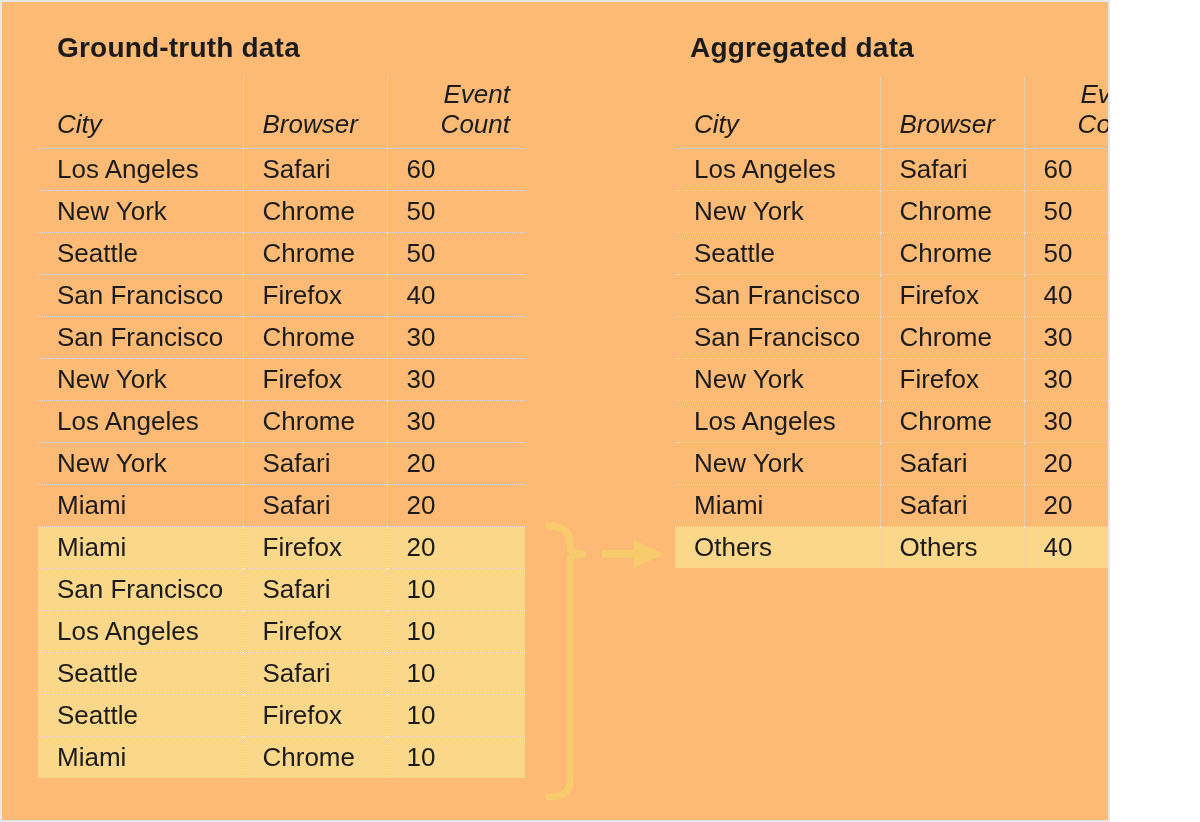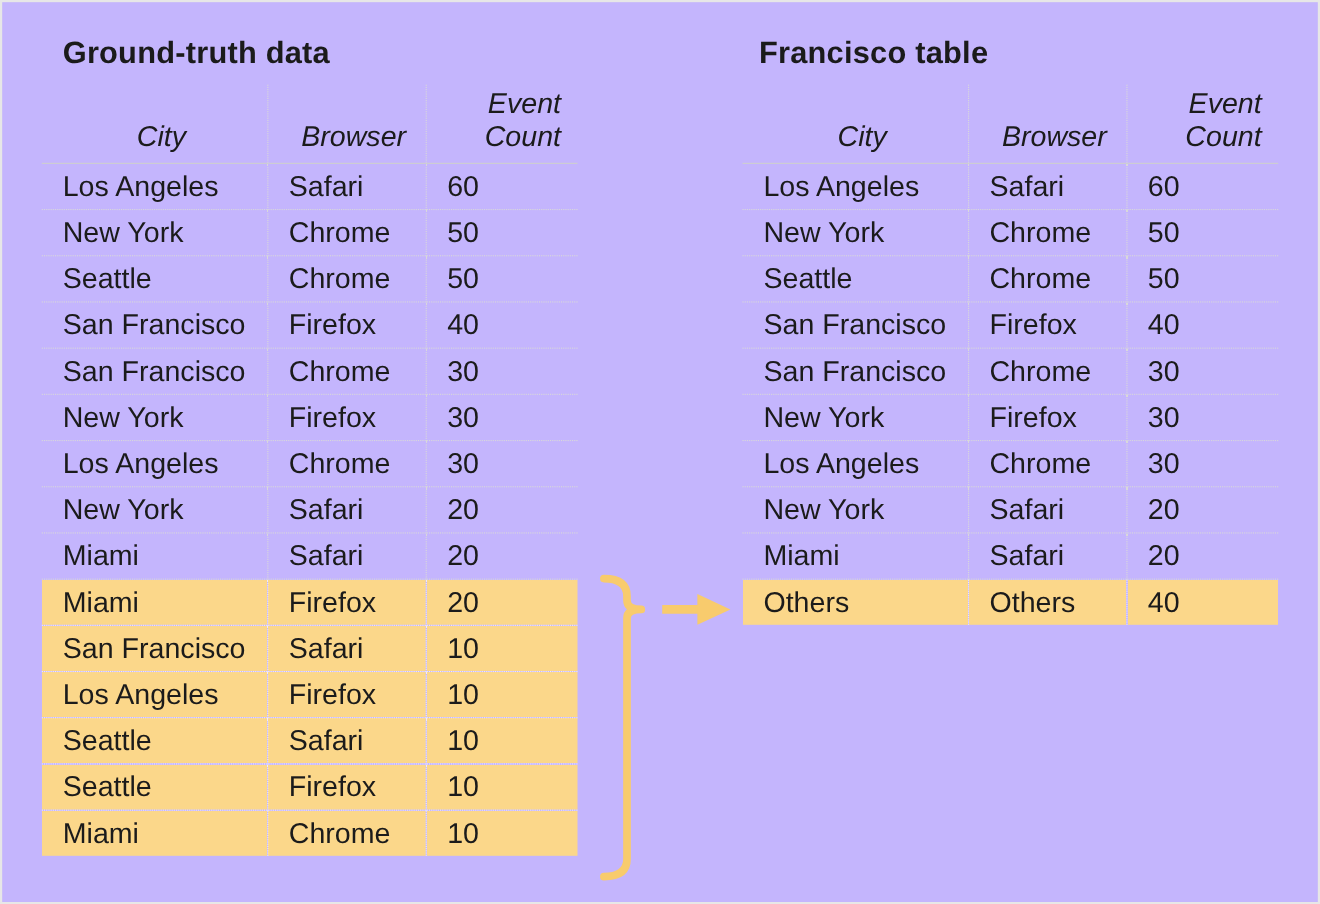--- a/index.html
+++ b/index.html
@@ -11,23 +11,23 @@
     --frame: #E7E7E7;
   }
   * { box-sizing: border-box; margin: 0; padding: 0; }
   body {
     font-family: "Liberation Sans", "DejaVu Sans", sans-serif;
     background: #fff;
     color: var(--ink);
   }
   .canvas {
     position: relative;
-    width: 1200px;
+    width: 1110px;
     height: 822px;
-    background: #c4b5fd;
+    background: #fdba74;
     border: 2px solid var(--frame);
     overflow: hidden;
   }
   .panel-title {
     position: absolute;
     top: 30px;
     font-size: 28px;
     font-weight: 700;
     letter-spacing: 0.2px;
     color: var(--ink);
@@ -50,21 +50,21 @@
 
   col.c-city    { width: 205px; }
   col.c-browser { width: 144px; }
   col.c-count   { width: 138px; }
 
   table.data-table th {
     height: 71px;
     vertical-align: bottom;
     font-weight: 400;
     font-style: italic;
-    text-align: center;
+    text-align: left;
     padding: 0 6px 9px 19px;
     line-height: 30px;
     border-bottom: 1px solid var(--header-line);
   }
   table.data-table th:nth-child(3) {
     text-align: right;
     padding-right: 15px;
   }
   table.data-table th:nth-child(1),
   table.data-table th:nth-child(2),
@@ -104,21 +104,21 @@
     pointer-events: none;
   }
 </style>
 </head>
 <body>
 
 <div class="canvas">
 
   <div class="panel-title title-left">Ground-truth data</div>
 
-  <div class="panel-title title-right">Francisco table</div>
+  <div class="panel-title title-right">Aggregated data</div>
 
   <table class="data-table table-left">
     <colgroup>
         <col class="c-city">
         <col class="c-browser">
         <col class="c-count">
       </colgroup>
     <thead>
       <tr>
         <th>City</th>

